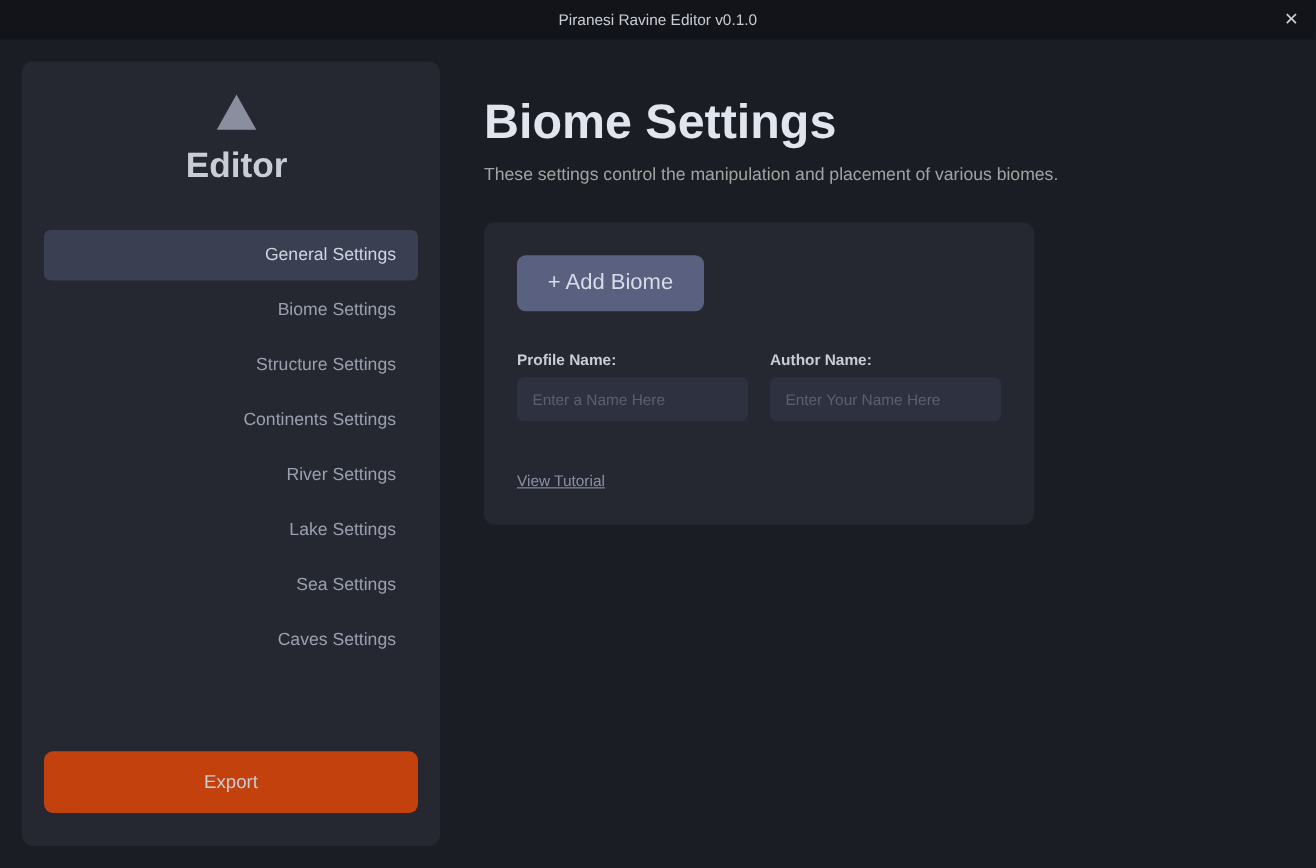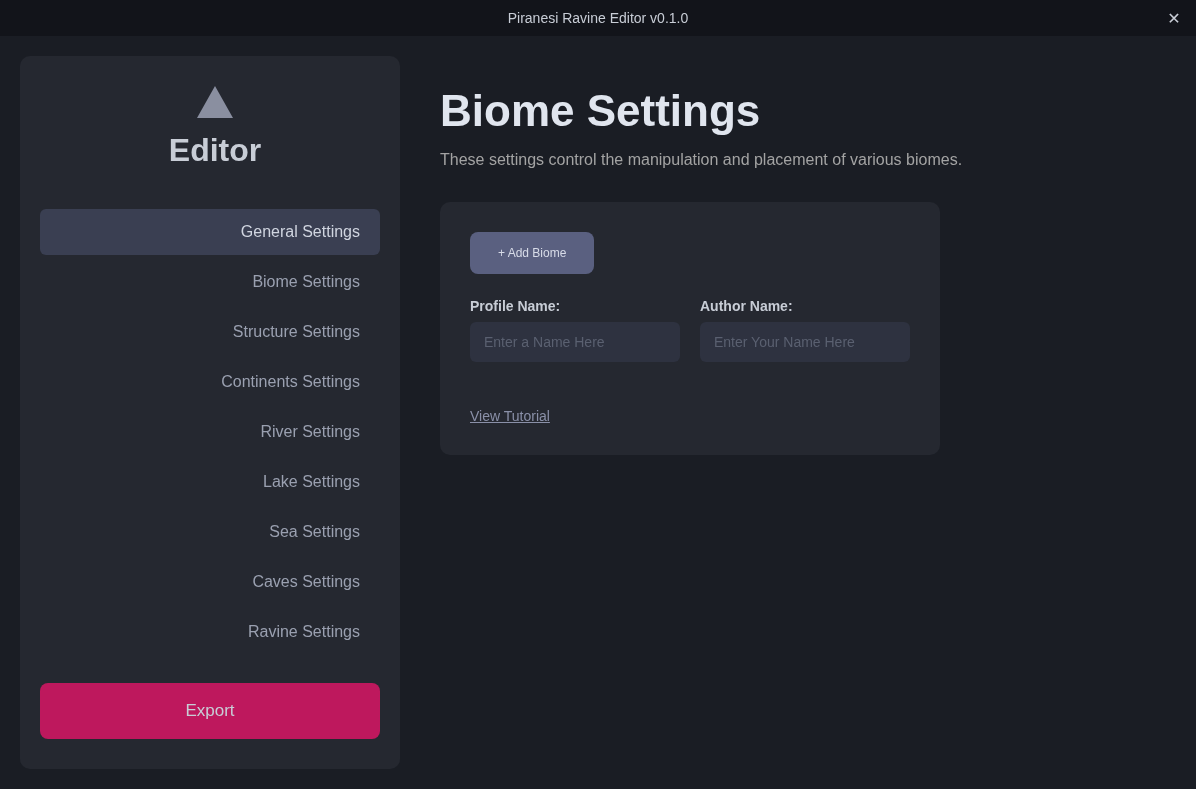--- a/index.html
+++ b/index.html
@@ -109,21 +109,21 @@
       text-align: right;
       transition: background 0.15s;
     }
 
     .nav-item.active {
       background-color: #3a3f52;
       color: #d0d5e0;
     }
 
     .export-btn {
-      background-color: #be185d;
+      background-color: #c2410c;
       color: #c8cdd6;
       border: none;
       border-radius: 8px;
       padding: 18px 30px;
       font-size: 17px;
       cursor: pointer;
       margin-top: 20px;
       width: 100%;
       text-align: center;
     }
@@ -156,23 +156,23 @@
       padding: 30px;
       max-width: 500px;
     }
 
     .add-biome-btn {
       background-color: #5a6080;
       color: #d8dce8;
       border: none;
       border-radius: 8px;
       padding: 14px 28px;
-      font-size: 12px;
-      cursor: pointer;
-      margin-bottom: 24px;
+      font-size: 20px;
+      cursor: pointer;
+      margin-bottom: 36px;
       display: inline-block;
     }
 
     .form-row {
       display: flex;
       gap: 20px;
       margin-bottom: 20px;
     }
 
     .form-group {
@@ -229,21 +229,20 @@
 
     <div class="nav-items">
       <div class="nav-item active">General Settings</div>
       <div class="nav-item">Biome Settings</div>
       <div class="nav-item">Structure Settings</div>
       <div class="nav-item">Continents Settings</div>
       <div class="nav-item">River Settings</div>
       <div class="nav-item">Lake Settings</div>
       <div class="nav-item">Sea Settings</div>
       <div class="nav-item">Caves Settings</div>
-      <div class="nav-item">Ravine Settings</div>
     </div>
 
     <button class="export-btn">Export</button>
   </div>
 
   <div class="content-area">
     <h1 class="page-title">Biome Settings</h1>
     <p class="page-description">These settings control the manipulation and placement of various biomes.</p>
 
     <div class="settings-panel">

